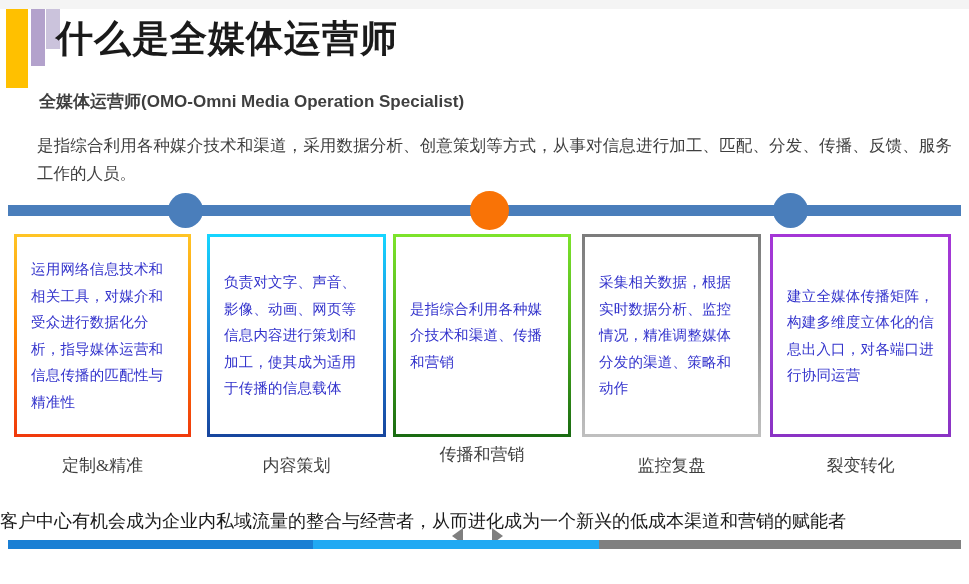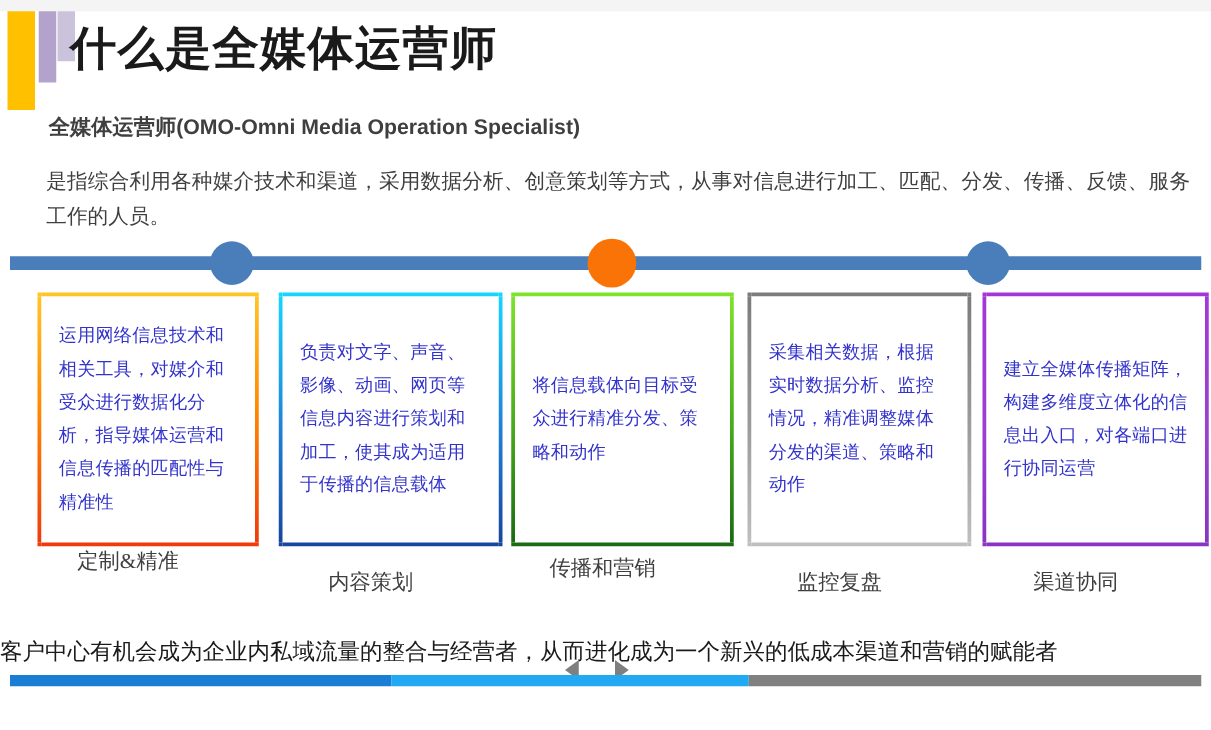--- a/index.html
+++ b/index.html
@@ -95,21 +95,21 @@
     width: 35px; height: 35px;
     border-radius: 50%;
   }
   .node-1 { left: 168px; background: #4a7ebb; }
   .node-2 { left: 470px; background: #f97306; width: 39px; height: 39px; top: 191px; }
   .node-3 { left: 773px; background: #4a7ebb; }
 
   
   .cards {
     position: absolute;
-    left: 16px; top: 234px;
+    left: 0; top: 234px;
     width: 864px; height: 205px;
   }
   .card {
     position: absolute;
     top: 0;
     height: 203px;
     border-radius: 12px;
     box-sizing: border-box;
     border-width: 3px;
     border-style: solid;
@@ -152,21 +152,21 @@
 
   
   .caption {
     position: absolute;
     font-size: 17px;
     color: #3f3f3f;
     font-family: "Liberation Serif", "DejaVu Serif", serif;
     text-align: center;
     line-height: 22px;
   }
-  .cap1 { left: 14px;  top: 438px; width: 177px; }
+  .cap1 { left: 14px;  top: 455px; width: 177px; }
   .cap2 { left: 207px; top: 455px; width: 179px; }
   .cap3 { left: 393px; top: 444px; width: 178px; }
   .cap4 { left: 582px; top: 455px; width: 179px; }
   .cap5 { left: 770px; top: 455px; width: 181px; }
 
   
   .footer-text {
     position: absolute;
     left: 0; top: 509px;
     width: 777px;
@@ -227,37 +227,37 @@
 <div class="timeline-node node-3"></div>
 
 <div class="cards">
   <div class="card c1 v-top">
     <div class="card-text">运用网络信息技术和相关工具，对媒介和受众进行数据化分析，指导媒体运营和信息传播的匹配性与精准性</div>
   </div>
   <div class="card c2 v-top">
     <div class="card-text">负责对文字、声音、影像、动画、网页等信息内容进行策划和加工，使其成为适用于传播的信息载体</div>
   </div>
   <div class="card c3 v-center">
-    <div class="card-text">将信息载体向目标受众进行精准分发、策略和动作</div>
+    <div class="card-text">是指综合利用各种媒介技术和渠道、传播和营销</div>
   </div>
   <div class="card c4 v-top">
     <div class="card-text">采集相关数据，根据实时数据分析、监控情况，精准调整媒体分发的渠道、策略和动作</div>
   </div>
   <div class="card c5 v-center">
     <div class="card-text">建立全媒体传播矩阵，构建多维度立体化的信息出入口，对各端口进行协同运营</div>
   </div>
 </div>
 
 <div class="caption cap1">定制&amp;精准</div>
 <div class="caption cap2">内容策划</div>
 <div class="caption cap3">
   <div>传播和营销</div>
 </div>
 <div class="caption cap4">监控复盘</div>
-<div class="caption cap5">渠道协同</div>
+<div class="caption cap5">裂变转化</div>
 
 <div class="footer-text">客户中心有机会成为企业内私域流量的整合与经营者，从而进化成为一个新兴的低成本渠道和营销的赋能者</div>
 
 <div class="nav-arrow nav-prev"></div>
 <div class="nav-arrow nav-next"></div>
 
 <div class="bottom-bar">
   <div class="seg seg-a"></div>
   <div class="seg seg-b"></div>
   <div class="seg seg-c"></div>

